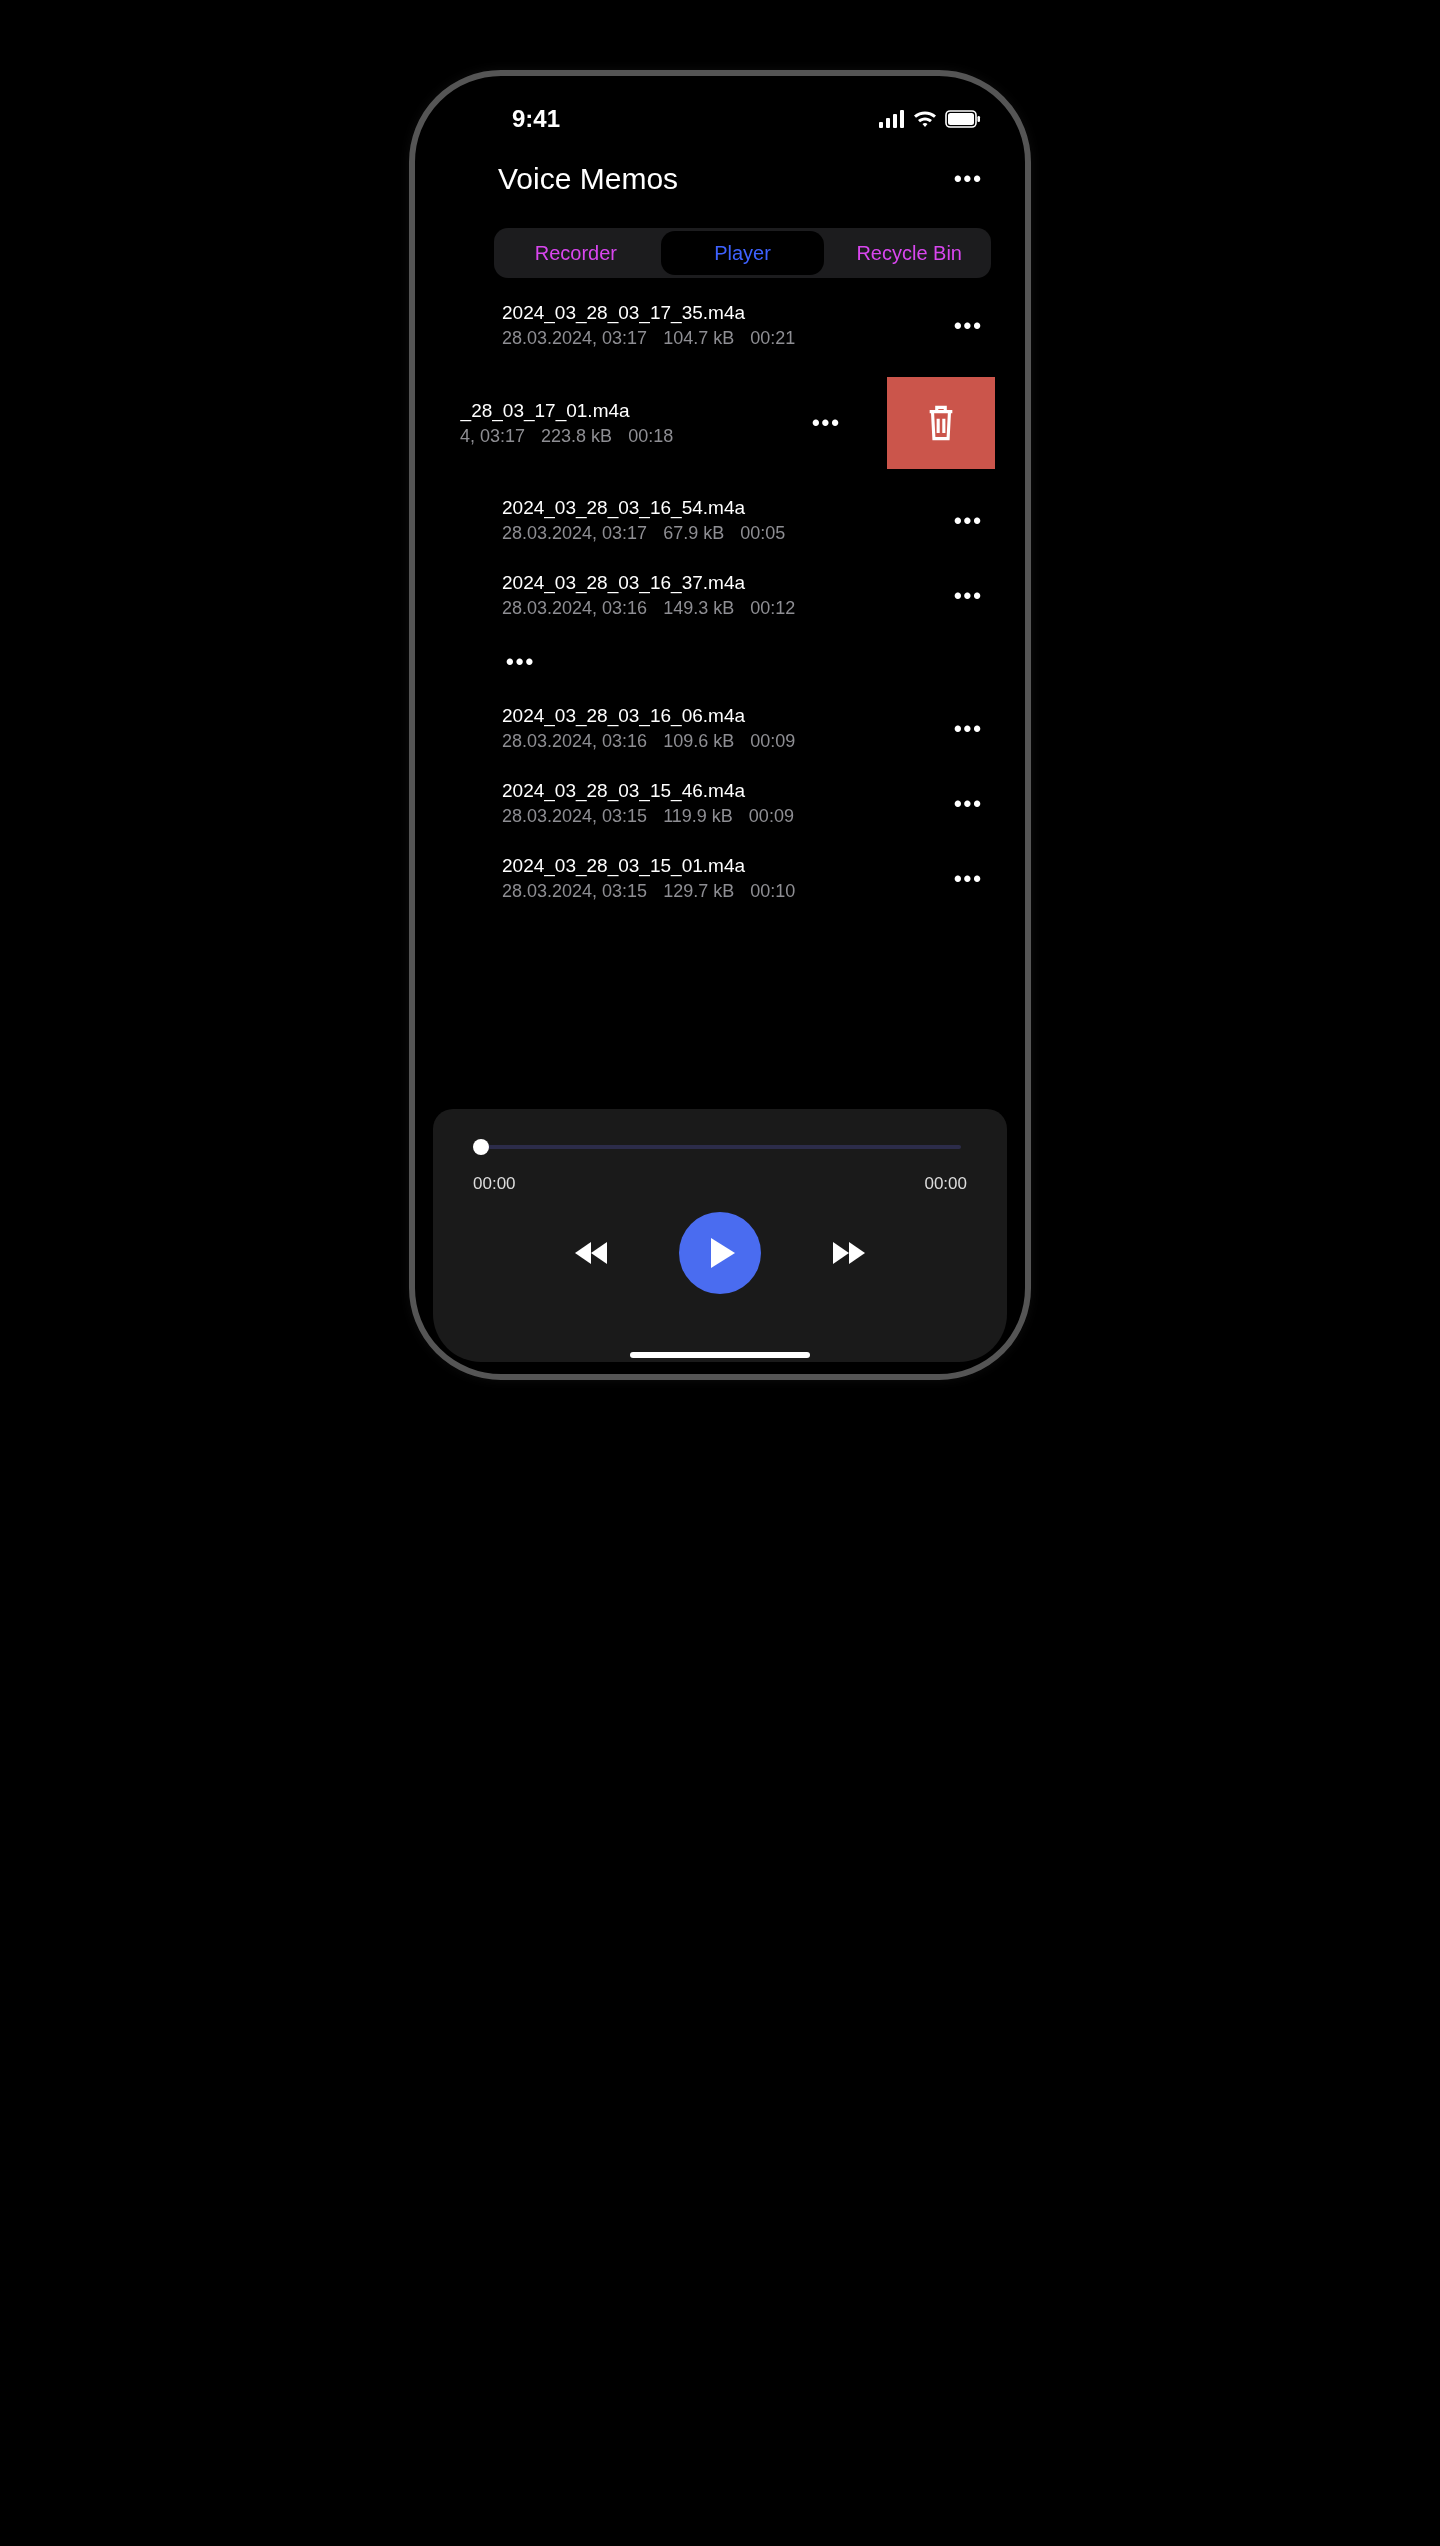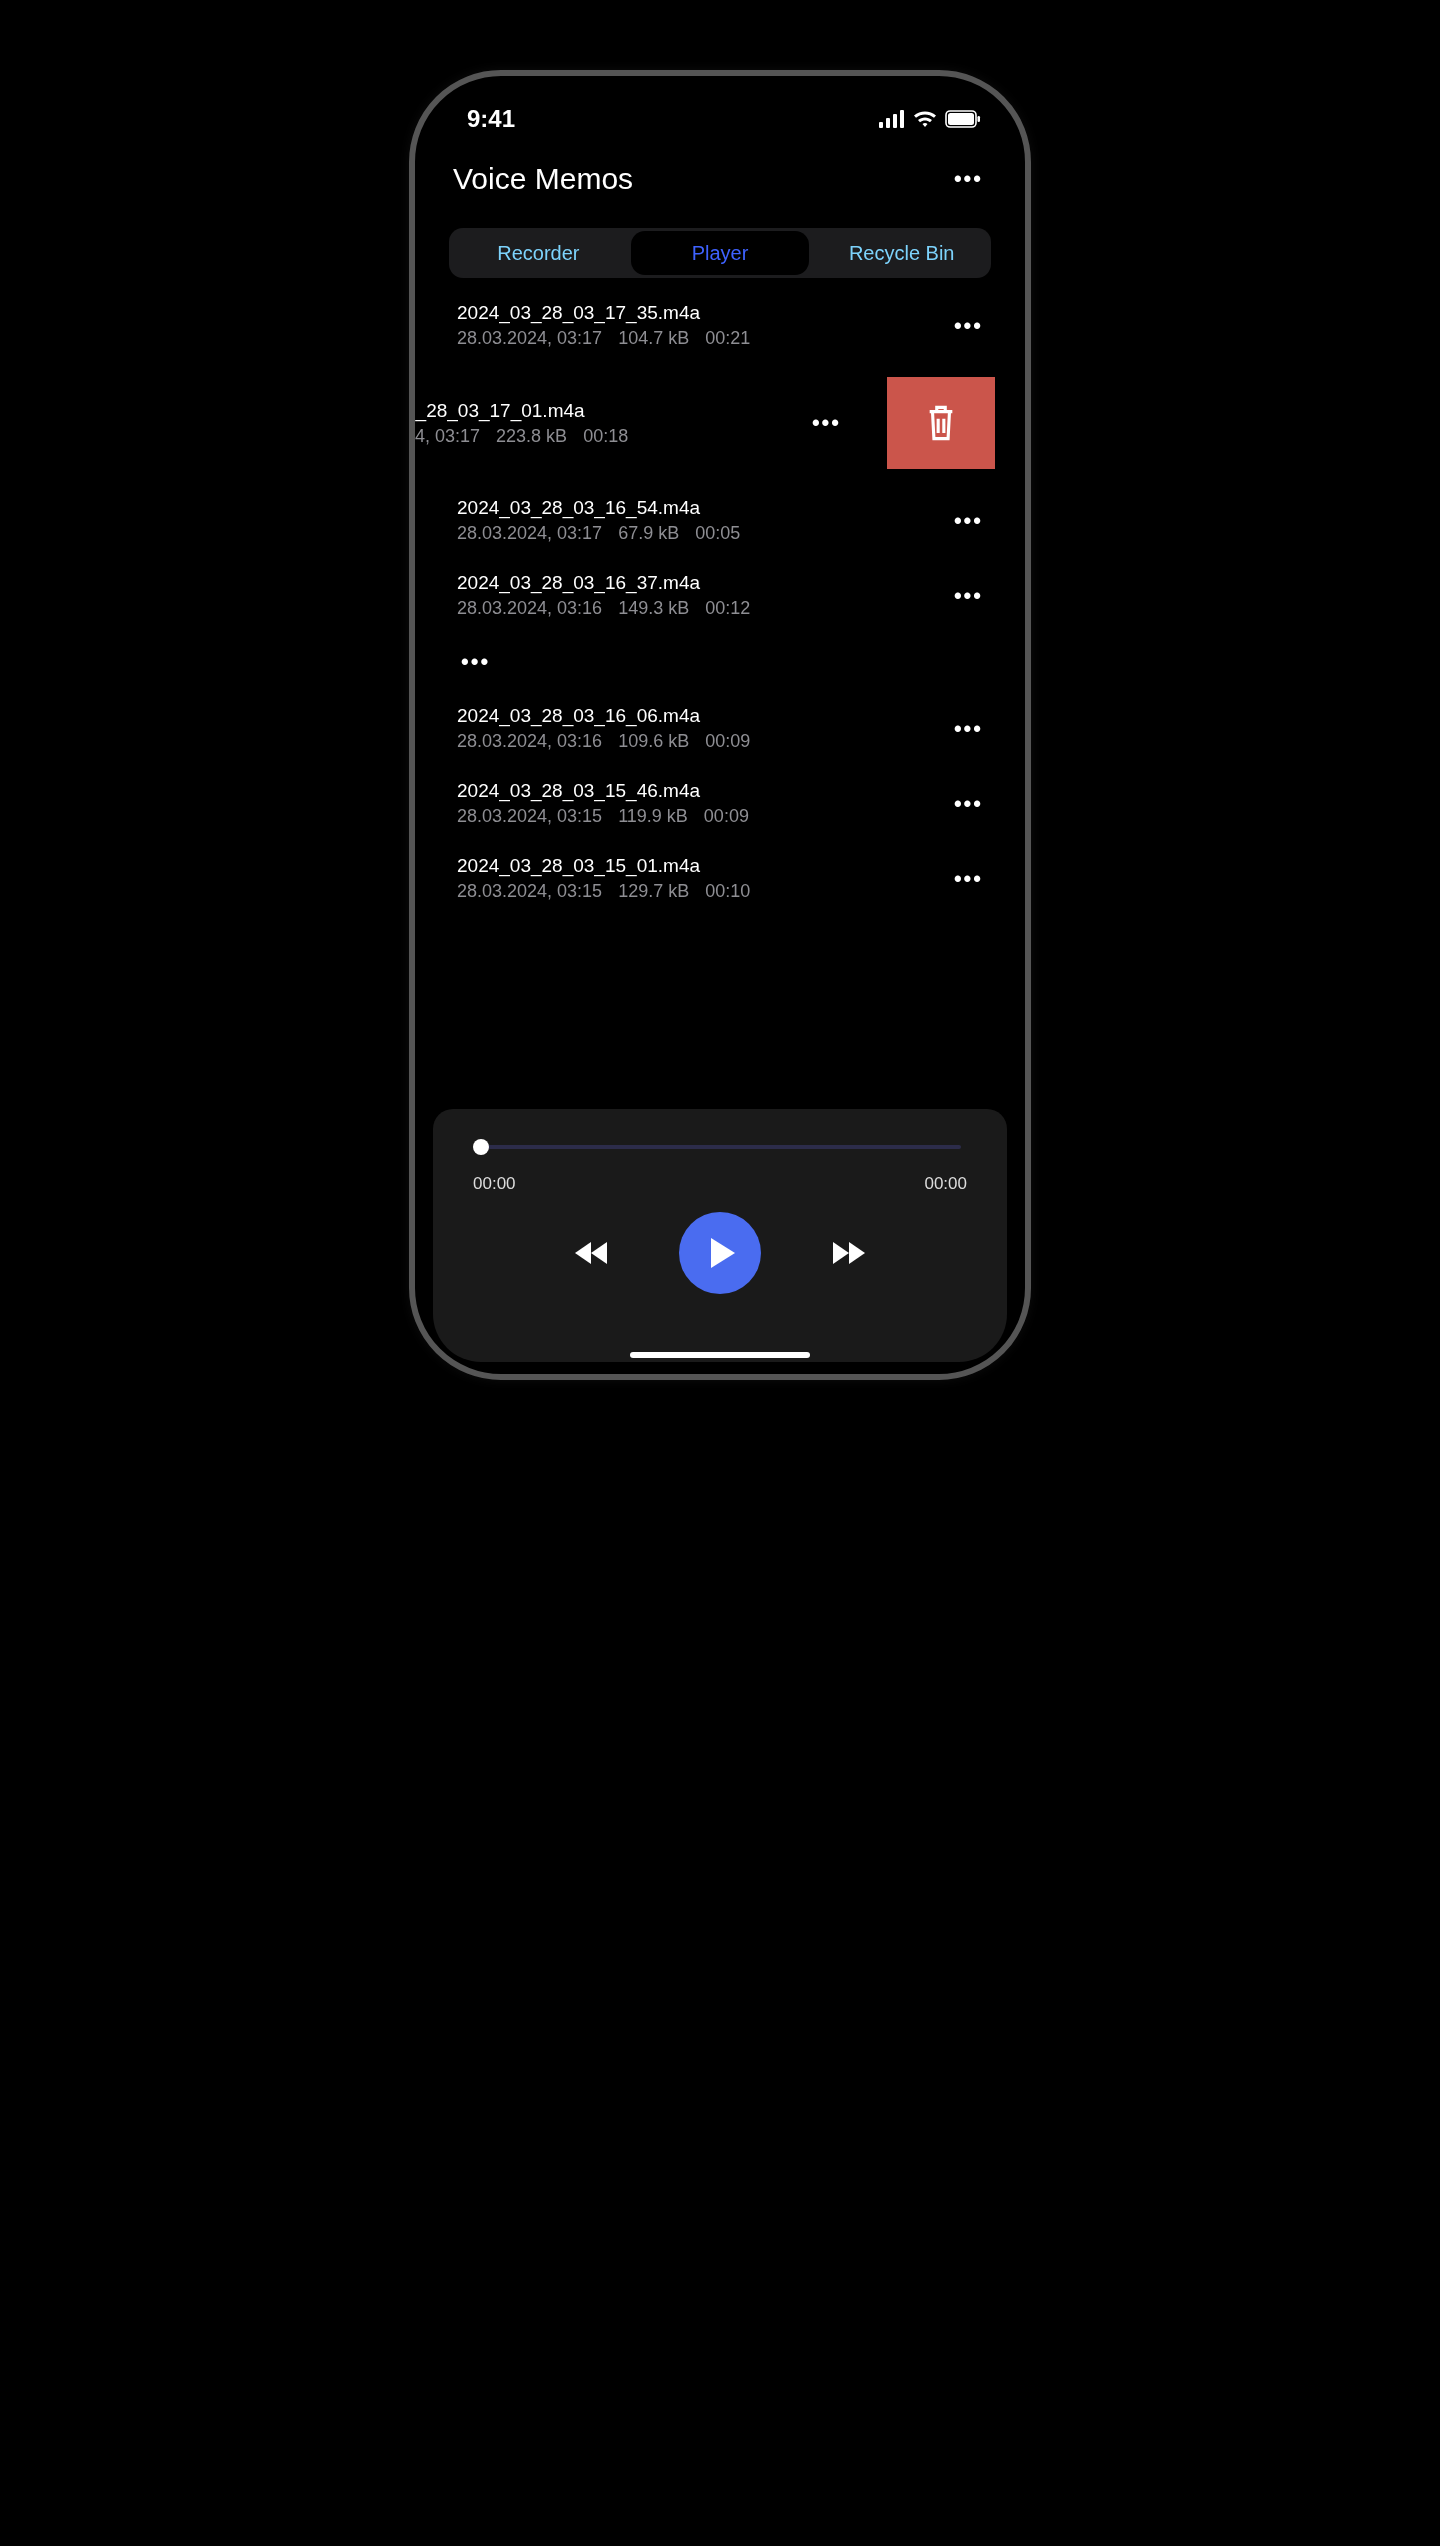--- a/index.html
+++ b/index.html
@@ -21,21 +21,21 @@
   }
 
   
   .island{
     position:absolute;top:24px;left:50%;transform:translateX(-50%);
     width:170px;height:42px;background:#000;border-radius:24px;
   }
 
   .screen{
     position:absolute;inset:0;border-radius:86px;overflow:hidden;color:#fff;
-    display:flex;flex-direction:column;
+    display:flex;flex-direction:column;padding-left:45px;
   }
 
   
   .statusbar{
     height:72px;display:flex;align-items:center;justify-content:space-between;
     padding:14px 44px 0 52px;font-weight:600;font-size:24px;
   }
   .status-right{display:flex;align-items:center;gap:8px;}
   .signal,.wifi,.batt{display:inline-block;}
   .signal{width:26px;height:18px;position:relative;}
@@ -54,21 +54,21 @@
   .header h1{font-size:30px;font-weight:500;}
   .dots{letter-spacing:2px;font-size:22px;line-height:1;font-weight:700;cursor:pointer;padding:4px;}
 
   
   .segwrap{padding:24px 34px 10px 34px;}
   .segmented{
     display:flex;background:#1c1c1e;border-radius:14px;height:50px;overflow:hidden;
   }
   .segmented .seg{
     flex:1;display:flex;align-items:center;justify-content:center;
-    font-size:20px;color:#7dd3fc;border-radius:14px;cursor:pointer;
+    font-size:20px;color:#d946ef;border-radius:14px;cursor:pointer;
   }
   .segmented .seg.active{background:#000;color:#3e62ff;margin:3px;}
 
   
   .list{flex:1;overflow:hidden;position:relative;}
   .row{
     display:flex;align-items:center;justify-content:space-between;
     padding:14px 38px 14px 42px;
   }
   .row .info{min-width:0;}

